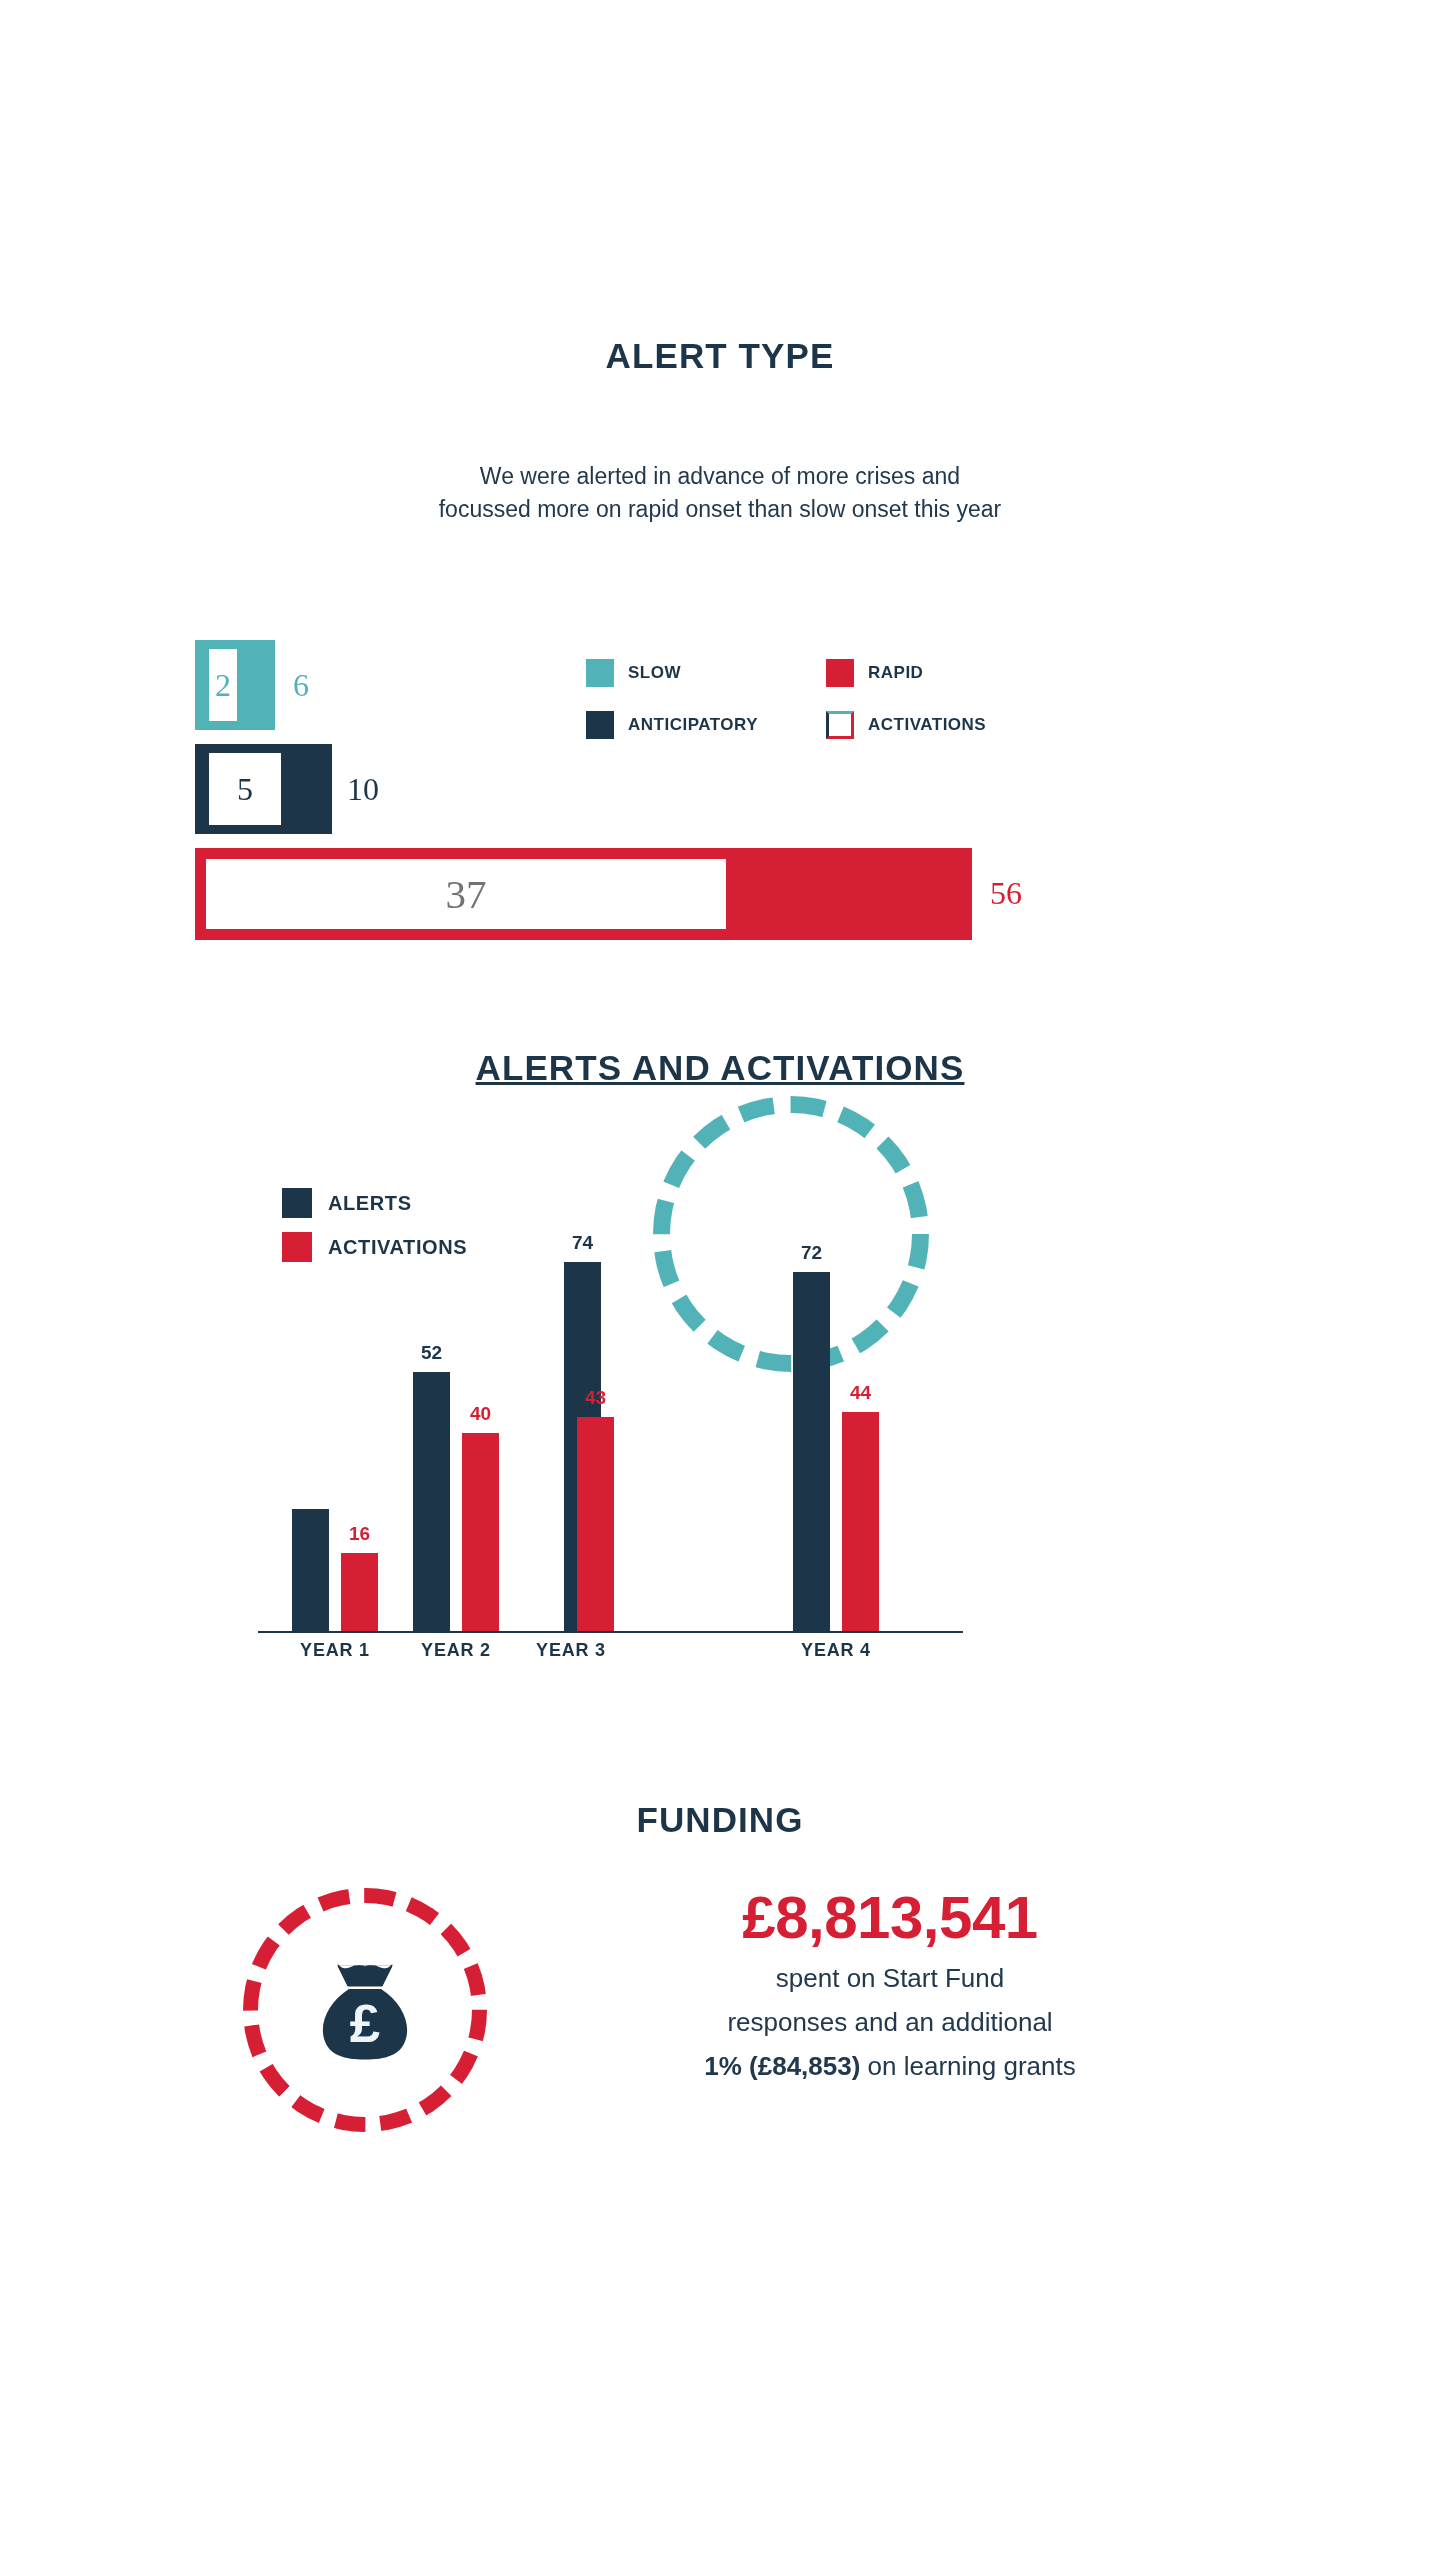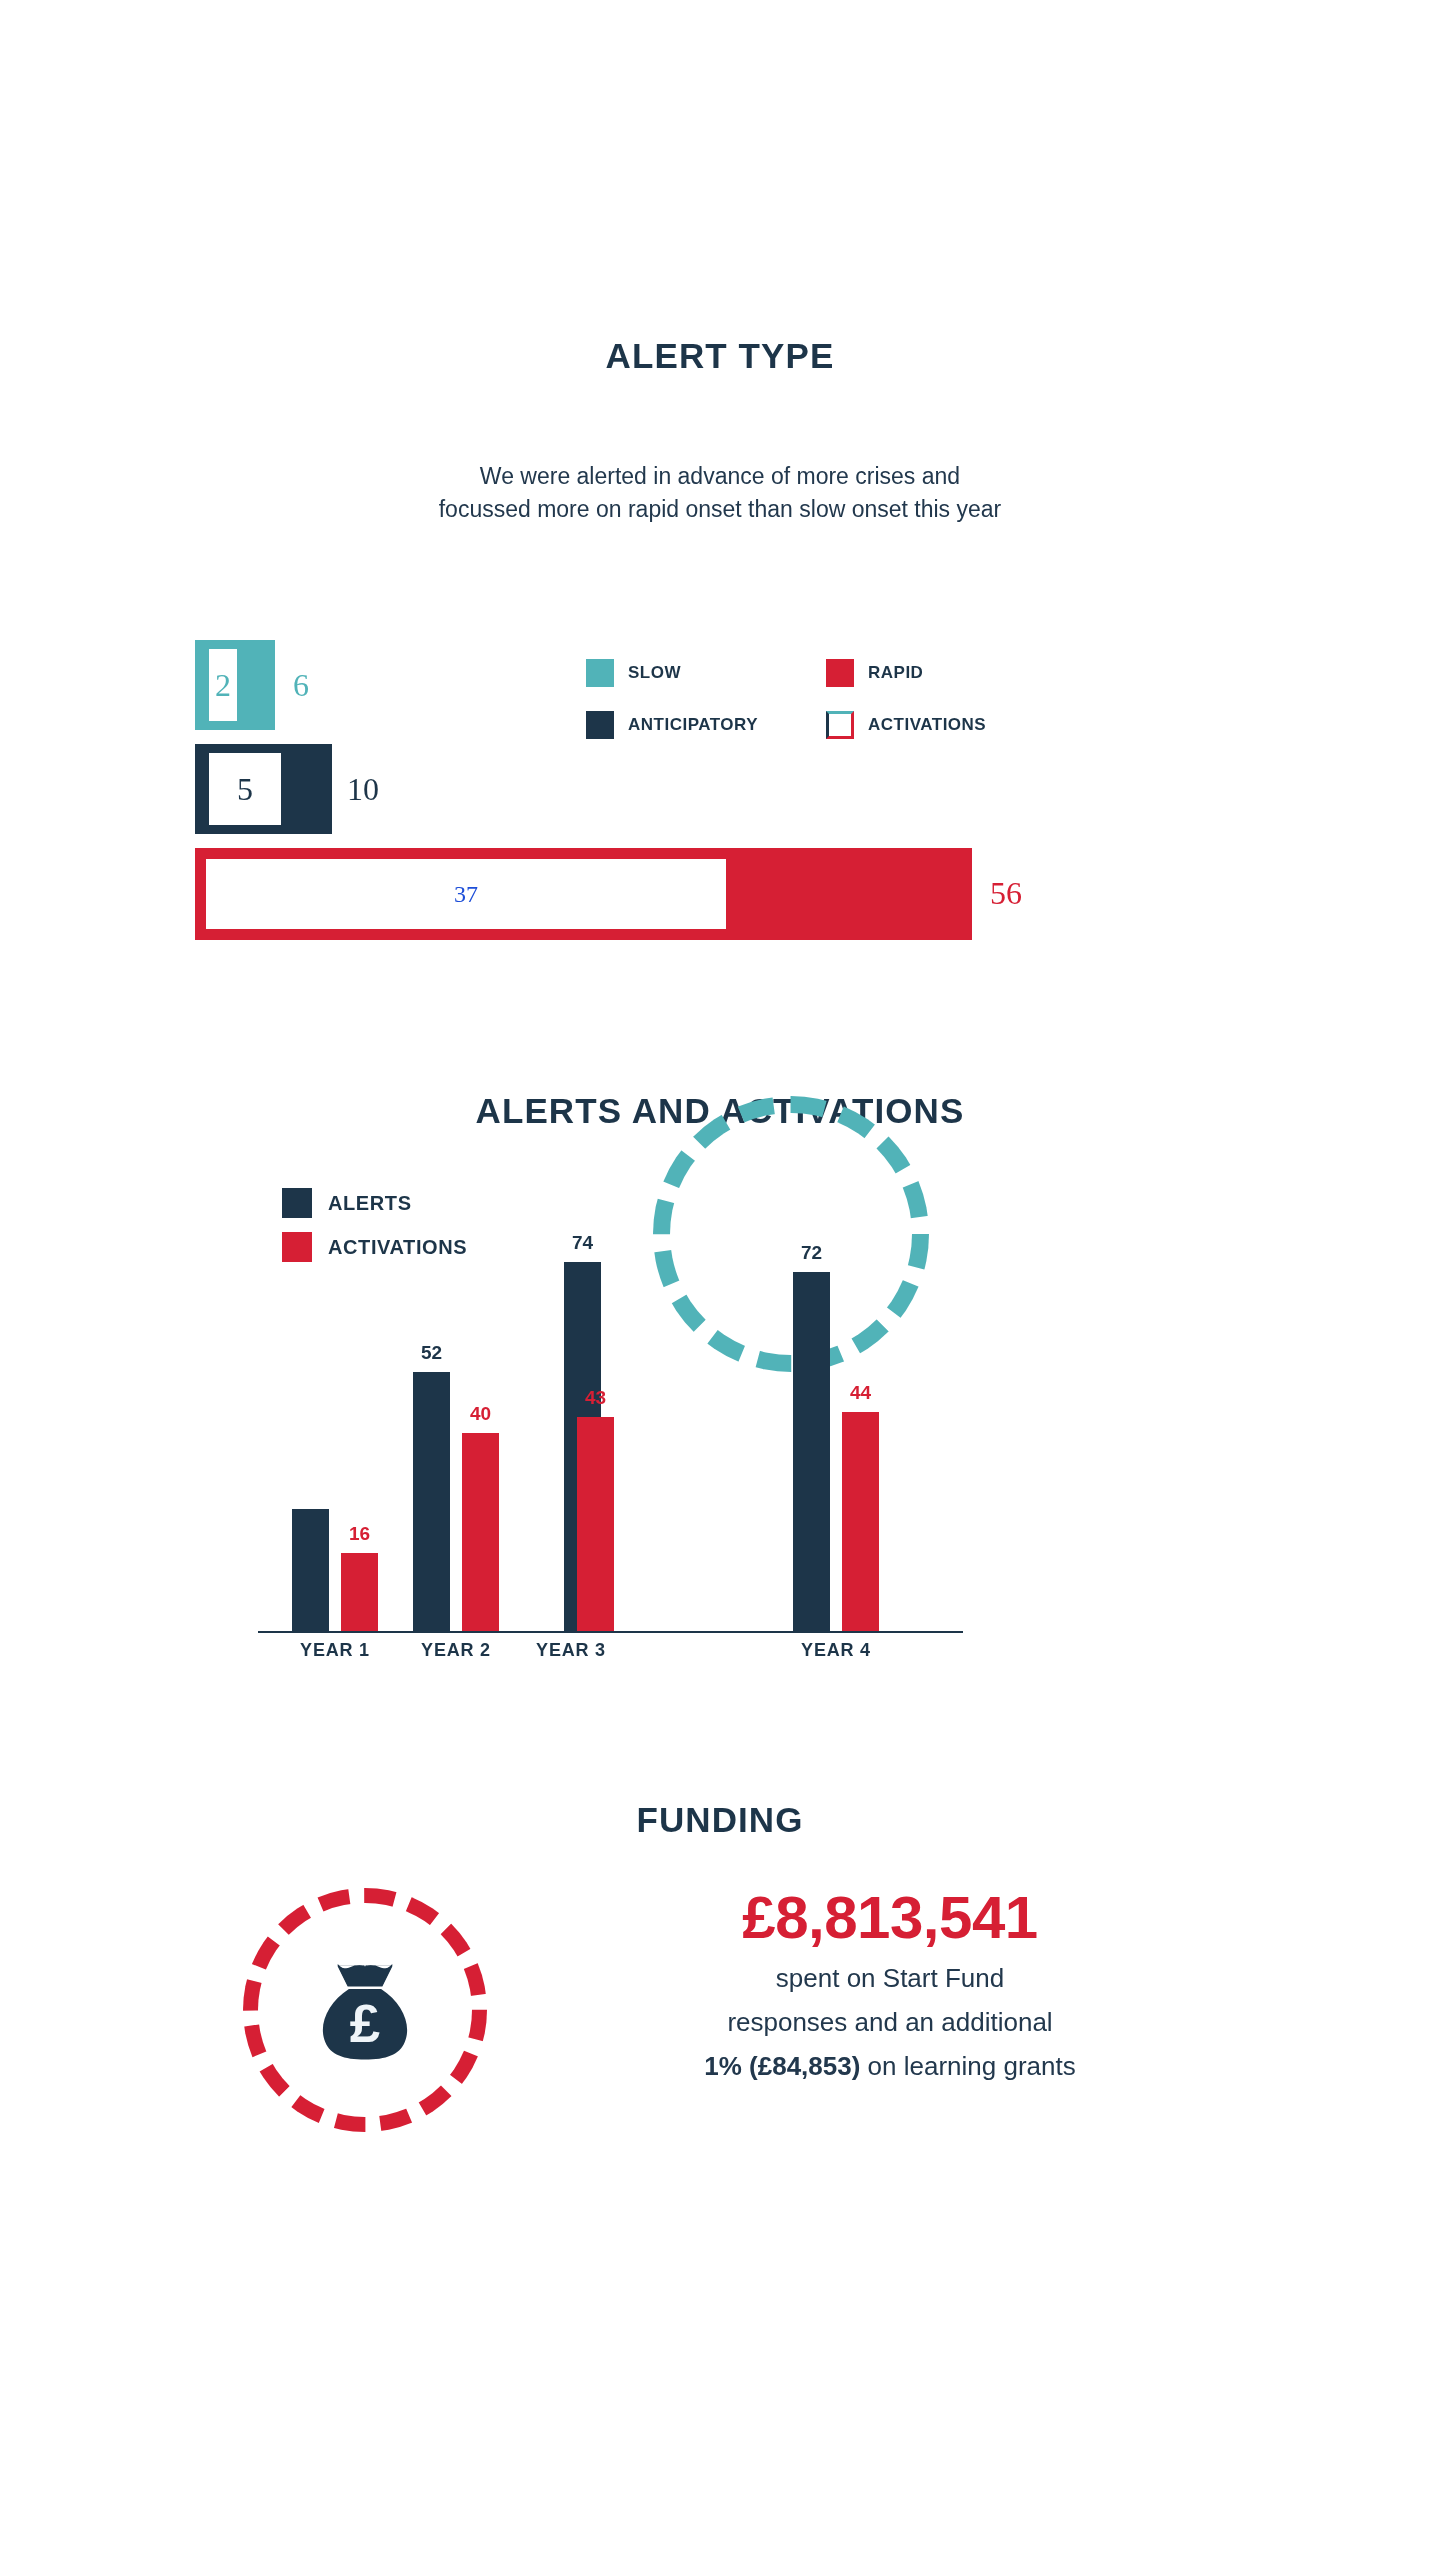--- a/index.html
+++ b/index.html
@@ -14,21 +14,21 @@
 
   
   .section-title {
     position: absolute; left: 0; width: 1440px;
     text-align: center;
     color: #1d3549;
     font-weight: 700;
     letter-spacing: 1.1px;
   }
   #alert-type-title { top: 336px; font-size: 35px; }
-  #alerts-activations-title { top: 1091px; font-size: 35px; }
+  #alerts-activations-title { top: 1048px; font-size: 35px; text-decoration: underline; }
   #funding-title { top: 1800px; font-size: 35px; }
 
   .section-sub {
     position: absolute; left: 0; width: 1440px;
     text-align: center;
     color: #22384d;
     font-size: 23px;
     line-height: 33px;
     font-weight: 400;
   }
@@ -70,21 +70,21 @@
   #row-antic { top: 104px; height: 90px; }
   #bar-antic { width: 137px; background: #1d3549; }
   #bar-antic-inner { left: 14px; top: 9px; width: 72px; height: 72px;
                      color: #1d3549; font-size: 32px; }
   #label-antic-total { left: 152px; top: 27px; color: #1d3549; font-size: 32px; }
 
   
   #row-rapid { top: 208px; height: 92px; }
   #bar-rapid { width: 777px; background: #d61f34; }
   #bar-rapid-inner { left: 11px; top: 11px; width: 520px; height: 70px;
-                     color: #1d4ed8; font-size: 24px; }
+                     color: #737373; font-size: 41px; }
   #label-rapid-total { left: 795px; top: 27px; color: #d61f34; font-size: 32px; }
 
   
   #alert-type-legend {
     position: absolute; left: 586px; top: 655px;
     width: 520px; height: 110px;
     display: grid;
     grid-template-columns: 240px 240px;
     grid-template-rows: 36px 36px;
     row-gap: 16px;

